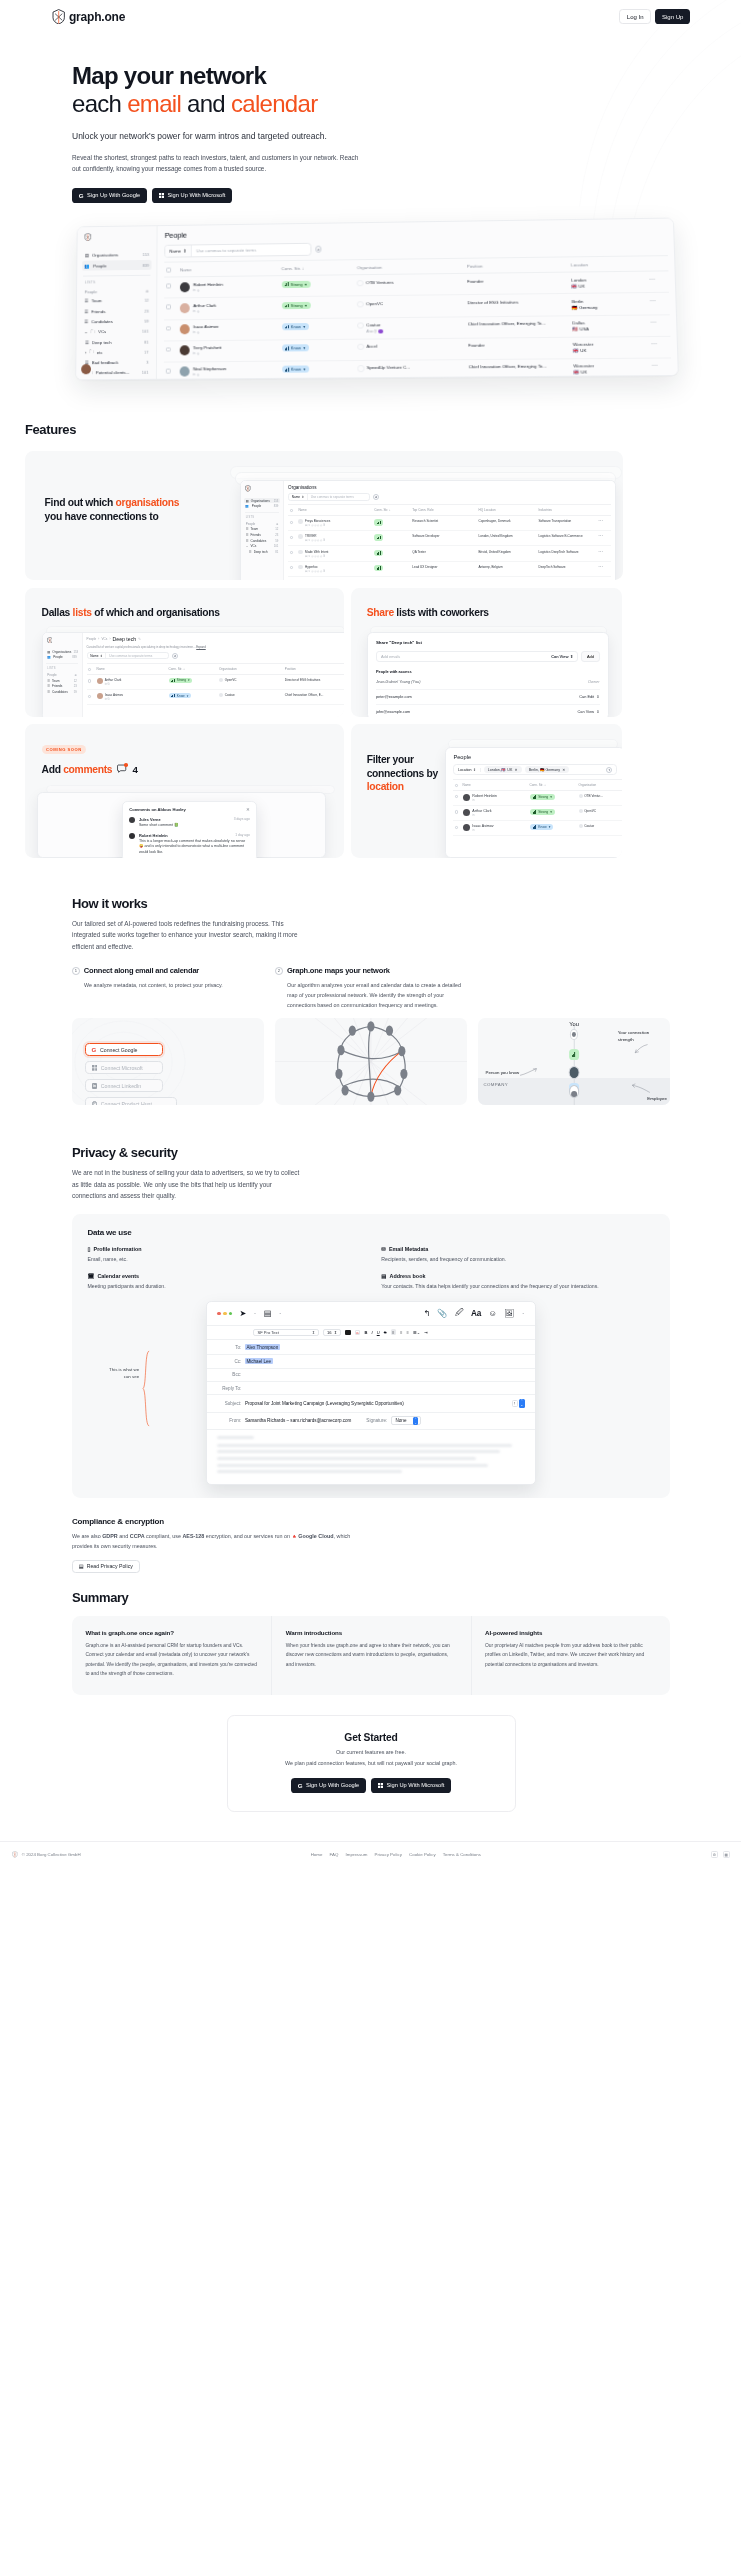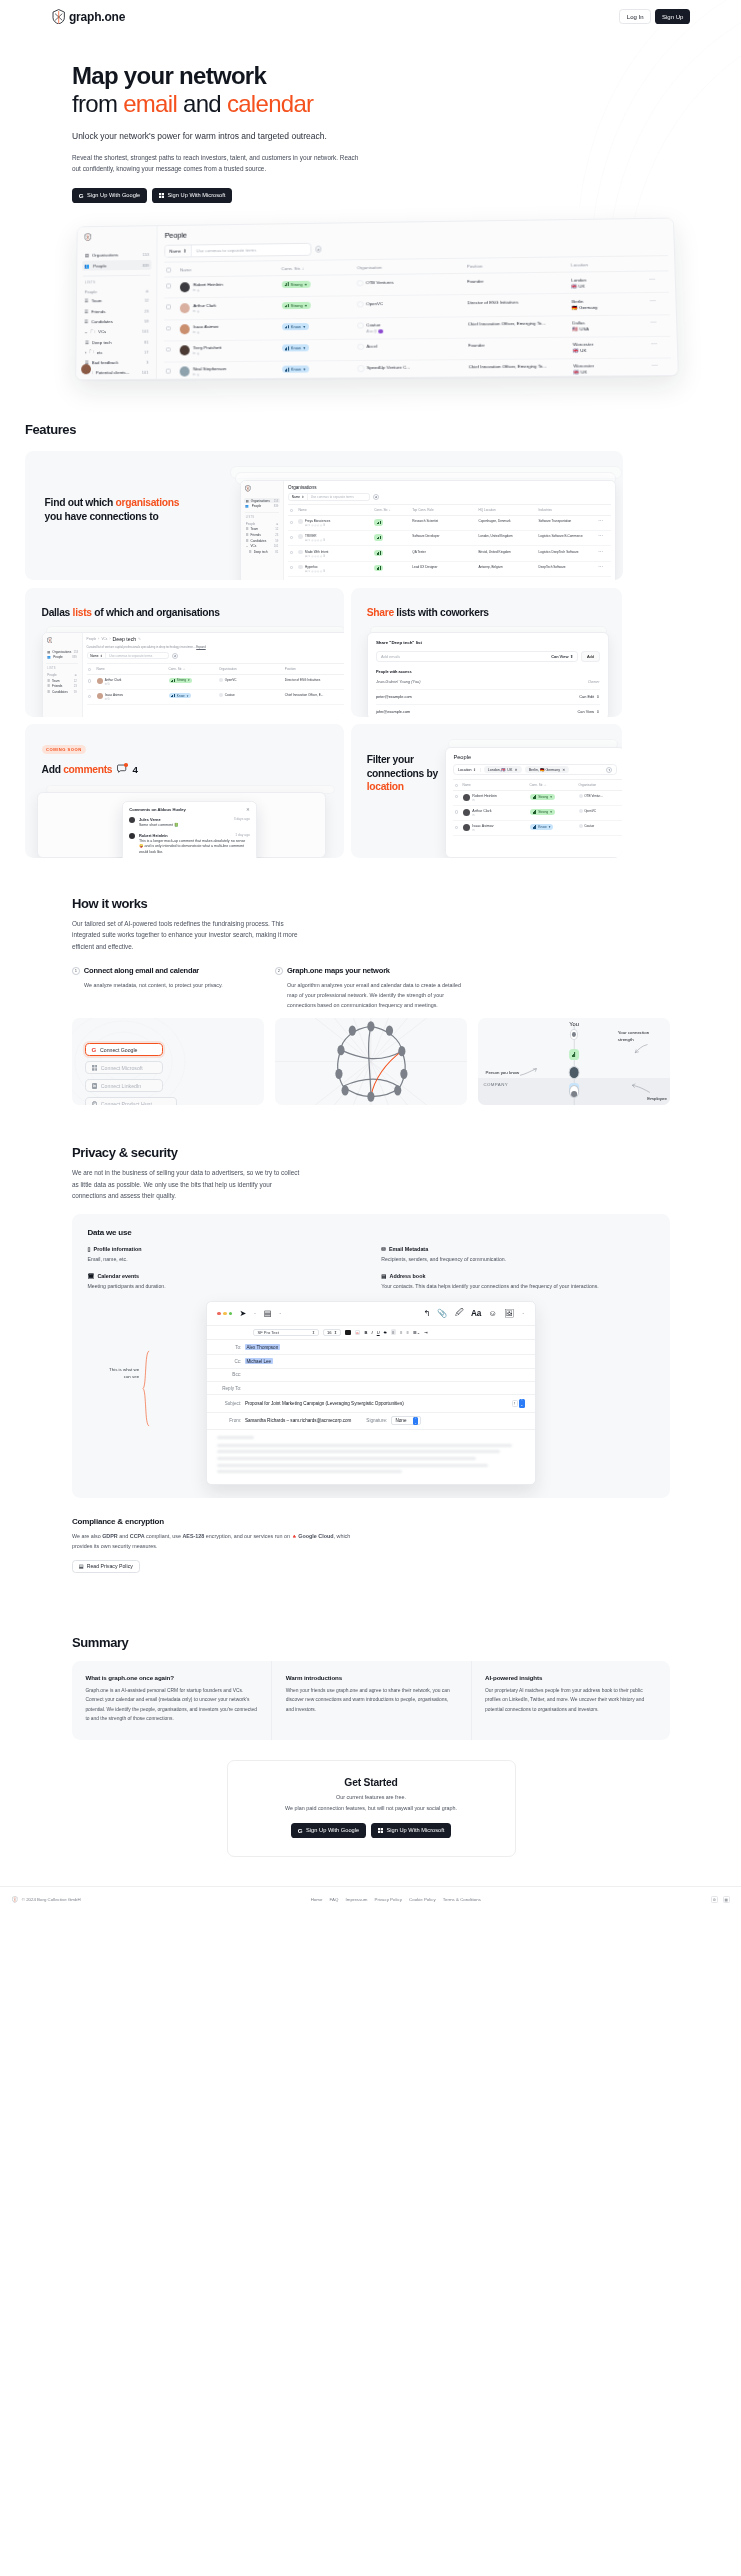--- a/index.html
+++ b/index.html
@@ -272,21 +272,21 @@
   <div class="hdr-actions">
     <button class="btn-ghost">Log In</button>
     <button class="btn-dark">Sign Up</button>
   </div>
 </header>
 
 <section class="wrap hero">
   <h1 class="hero-title">
     <span>Map your network</span><br>
     <span class="l2">
-      <span>from </span><span class="accent">email</span><span> and </span><span class="accent">calendar</span>
+      <span>each </span><span class="accent">email</span><span> and </span><span class="accent">calendar</span>
     </span>
   </h1>
   <p class="hero-sub">Unlock your network's power for warm intros and targeted outreach.</p>
   <p class="hero-body">Reveal the shortest, strongest paths to reach investors, talent, and customers in your network. Reach out confidently, knowing your message comes from a trusted source.</p>
   <div class="hero-cta">
     <button class="btn-cta">
       <span class="g-glyph">G</span>
       <span>Sign Up With Google</span>
     </button>
     <button class="btn-cta">
@@ -1417,21 +1417,21 @@
     <p style="font-size:5.4px;line-height:1.9;color:#4b515d;margin-top:5.2px;max-width:289px;">
       <span>We are also </span><b>GDPR</b><span> and </span><b>CCPA</b><span> compliant, use </span><b>AES-128</b><span> encryption, and our services run on </span><span>🔺</span><b>Google Cloud</b><span>, which provides its own security measures.</span>
     </p>
     <button class="pbtn">
       <span>▤</span>
       <span>Read Privacy Policy</span>
     </button>
   </div>
 </section>
 
-<section class="wrap" style="margin-top:62px;">
+<section class="wrap" style="margin-top:17px;">
   <h2 class="sect-title">Summary</h2>
   <div class="sumcard">
     <div class="sumcol">
       <h4>What is graph.one once again?</h4>
       <p>Graph.one is an AI-assisted personal CRM for startup founders and VCs. Connect your calendar and email (metadata only) to uncover your network's potential. We identify the people, organisations, and investors you're connected to and the strength of those connections.</p>
     </div>
     <div class="sumcol">
       <h4>Warm introductions</h4>
       <p>When your friends use graph.one and agree to share their network, you can discover new connections and warm introductions to people, organisations, and investors.</p>
     </div>

